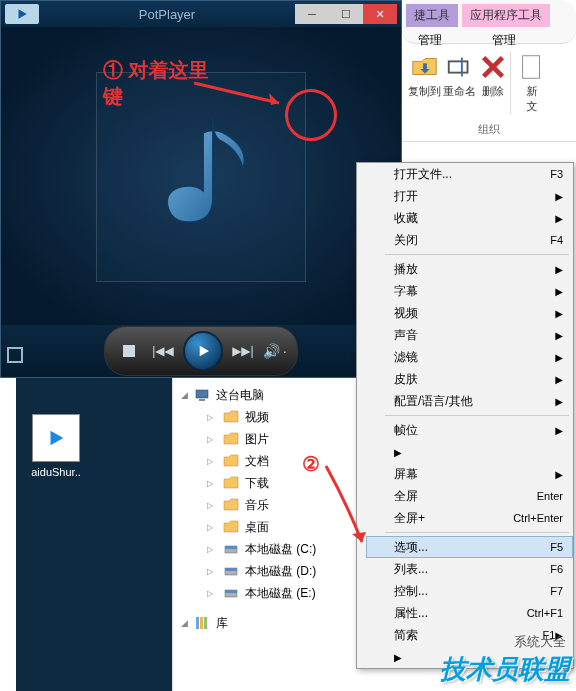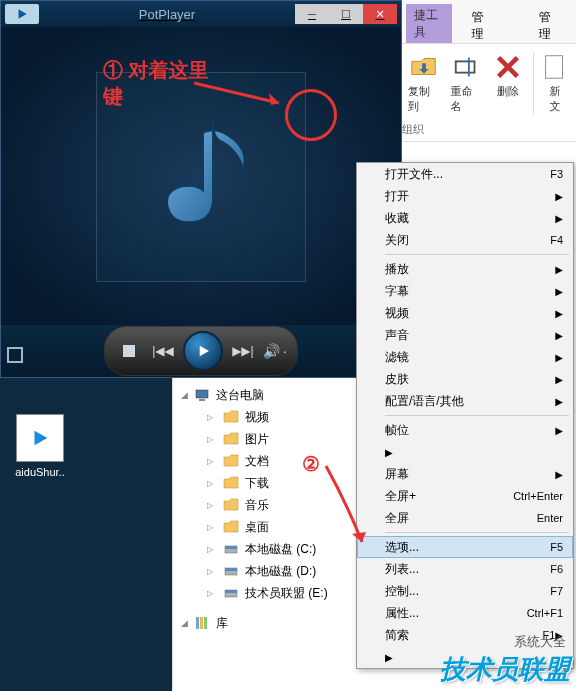--- a/index.html
+++ b/index.html
@@ -1,19 +1,19 @@
 <!DOCTYPE html>
 <html><head>
 <meta charset="utf-8">
 <style>
 * { margin: 0; padding: 0; box-sizing: border-box; font-family: "Microsoft YaHei", "SimSun", sans-serif; }
 body { width: 576px; height: 691px; background: #fff; position: relative; overflow: hidden; }
 
 .potplayer-window { position: absolute; left: 0; top: 0; width: 402px; height: 378px; background: linear-gradient(180deg, #051a2e 0%, #0a2840 30%, #0a2840 100%); border: 1px solid #3a5a7a; }
-.titlebar { height: 26px; display: flex; align-items: center; padding: 0 4px; background: linear-gradient(180deg, #0e3559 0%, #082640 100%); text-decoration: underline; }
+.titlebar { height: 26px; display: flex; align-items: center; padding: 0 4px; background: linear-gradient(180deg, #0e3559 0%, #082640 100%); }
 .logo-box { width: 34px; height: 20px; background: #b8d6e8; display:flex; align-items:center; justify-content:center; border-radius:2px; }
 .logo-box svg { width:14px; height:14px; }
 .title-text { flex: 1; text-align: center; color: #9fb8c8; font-size: 13px; }
 .winbtn { width: 34px; height: 20px; display: inline-flex; align-items:center; justify-content:center; color: #fff; font-size: 11px; }
 .winbtn.min { background: #d0d0d0; color:#333; }
 .winbtn.max { background: #d0d0d0; color:#333; }
 .winbtn.close { background: #e04545; }
 
 .video-area { position: relative; height: 300px; display:flex; align-items:center; justify-content:center; background: radial-gradient(ellipse at center, #1a3a5a 0%, #051a2e 80%); text-decoration: underline; }
 .inner-box { width: 210px; height: 210px; border: 1px solid rgba(255,255,255,0.15); background: rgba(20,60,90,0.2); display:flex; align-items:center; justify-content:center; }
@@ -29,35 +29,35 @@
 .play-big { width:40px; height:40px; border-radius:50%; background: radial-gradient(circle at 35% 30%, #3a8fcf 0%, #0d3a60 80%); display:flex; align-items:center; justify-content:center; border:2px solid #0a2840; }
 .play-big svg { width:16px; height:16px; }
 .vol { display:flex; align-items:center; gap:2px; color:#cfd8e0; font-size:14px; }
 
 .ribbon-area { position:absolute; left:402px; top:0; right:0; height:162px; background:#fff; }
 .ribbon-tabs { height:44px; background:#f8f8f8; border-bottom:1px solid #ddd; display:flex; padding-top:4px; }
 .rtab { padding: 3px 8px; font-size: 12px; margin-right:4px; }
 .rtab.purple { background:#b39ddb; color:#333; }
 .rtab.pink { background:#f8b8e0; color:#333; }
 .rtab-row2 { display:flex; padding:2px 8px; font-size:12px; }
-.ribbon-icons { display:flex; padding:8px 6px; gap:10px; }
+.ribbon-icons { display:flex; padding:8px 6px; gap:2px; }
 .ricon { display:flex; flex-direction:column; align-items:center; font-size:11px; color:#333; gap:2px; }
 .ricon svg { width:30px; height:30px; }
-.ribbon-label { text-align:left; font-size:11px; color:#666; padding-bottom:2px; }
+.ribbon-label { text-align:center; font-size:11px; color:#666; padding-bottom:2px; }
 .ribbon-sep { border-top:1px solid #ddd; margin-top:2px; }
 
 .context-menu { position:absolute; left:356px; top:162px; width:218px; background:#f2f2f2; border:1px solid #999; box-shadow: 2px 2px 6px rgba(0,0,0,0.3); font-size:12px; z-index:20; }
-.menu-item { display:flex; align-items:center; padding: 3px 10px 3px 28px; height:22px; position:relative; }
+.menu-item { display:flex; align-items:center; padding: 3px 10px 3px 28px; height:22px; position:relative;margin-left:9px; }
 .menu-item:hover, .menu-item.highlight { background:#d0e4f5; border:1px solid #8ab6d6; padding:2px 9px 2px 27px; }
 .menu-item .label { flex:1; color:#000; }
 .menu-item .shortcut { color:#000; font-size:11px; }
 .menu-item .arrow { color:#000; font-size:10px; }
 .menu-sep { height:1px; background:#ccc; margin:3px 4px 3px 28px; }
 
-.desktop-area { position:absolute; left:0; top:378px; width:172px; bottom:0; background:#0e2a40; }
+.desktop-area { position:absolute; left:16px; top:378px; width:172px; bottom:0; background:#0e2a40; }
 .desktop-icon { position:absolute; left:4px; top:36px; width:72px; text-align:center; color:#fff; font-size:11px; }
 .desktop-icon .ic { width:48px; height:48px; margin:0 auto 4px; display:flex; align-items:center; justify-content:center; background:#fff; border:1px solid #888; }
 .desktop-icon .ic svg { width:22px; height:22px; }
 
 .explorer-pane { position:absolute; left:172px; top:378px; width:184px; bottom:0; background:#fff; border-left:1px solid #ddd; font-size:12px; padding-top:6px; }
 .tree-item { display:flex; align-items:center; gap:6px; padding:2px 0 2px 18px; color:#000; height:22px; }
 .tree-item.root { padding-left:8px; font-weight:normal; }
 .tree-item svg { width:16px; height:16px; flex-shrink:0; }
 .tree-sep { height:8px; }
 
@@ -123,23 +123,24 @@
       <div class="cbtn">▶▶|</div>
       <div class="vol">
         <span>🔊</span>
         <span>·</span>
       </div>
     </div>
   </div>
 </div>
 
 <div class="ribbon-area">
-  <div class="ribbon-tabs" style="flex-direction:row;">
+  <div class="ribbon-tabs" style="flex-direction:column;border-radius:14px;">
     <div style="display:flex; padding-left:4px;">
       <div class="rtab purple">捷工具</div>
+      <div class="rtab pink">应用程序工具</div>
     </div>
     <div class="rtab-row2">
       <div class="rtab" style="background:none;">管理</div>
       <div class="rtab" style="background:none; margin-left:30px;">管理</div>
     </div>
   </div>
   <div class="ribbon-icons">
     <div class="ricon">
       <svg viewBox="0 0 32 32">
           <path d="M3 10 L13 10 L16 7 L28 7 L28 24 L3 24 Z" fill="#f4c561" stroke="#c08a20"></path>
@@ -225,26 +226,26 @@
       <span class="arrow">▶</span>
     </div>
     <div class="menu-item">
       <span class="arrow">▶</span>
     </div>
     <div class="menu-item">
       <span class="label">屏幕</span>
       <span class="arrow">▶</span>
     </div>
     <div class="menu-item">
+      <span class="label">全屏</span>
+      <span class="shortcut">Enter</span>
+    </div>
+    <div class="menu-item">
       <span class="label">全屏+</span>
       <span class="shortcut">Ctrl+Enter</span>
-    </div>
-    <div class="menu-item">
-      <span class="label">全屏</span>
-      <span class="shortcut">Enter</span>
     </div>
     <div class="menu-sep"></div>
     <div class="menu-item highlight">
       <span class="label">选项...</span>
       <span class="shortcut">F5</span>
     </div>
     <div class="menu-item">
       <span class="label">列表...</span>
       <span class="shortcut">F6</span>
     </div>
@@ -343,21 +344,21 @@
         <rect x="2" y="5" width="12" height="3" fill="#5a8ac0"></rect>
       </svg>
       <span>本地磁盘 (D:)</span>
     </div>
     <div class="tree-item" style="padding-left: 34px;">
       <span style="color:#888;font-size:8px;width:10px;">▷</span>
       <svg viewBox="0 0 16 16">
         <rect x="2" y="5" width="12" height="7" fill="#b0b0b0" stroke="#666" stroke-width="0.5"></rect>
         <rect x="2" y="5" width="12" height="3" fill="#5a8ac0"></rect>
       </svg>
-      <span>技术员联盟 (E:)</span>
+      <span>本地磁盘 (E:)</span>
     </div>
     <div class="tree-sep"></div>
     <div class="tree-item root">
       <span style="color:#888;font-size:9px;">◢</span>
       <svg viewBox="0 0 16 16">
         <rect x="2" y="2" width="3" height="12" fill="#6aa8d8"></rect>
         <rect x="6" y="2" width="3" height="12" fill="#f0b84a"></rect>
         <rect x="10" y="2" width="3" height="12" fill="#8ac47a"></rect>
       </svg>
       <span>库</span>

